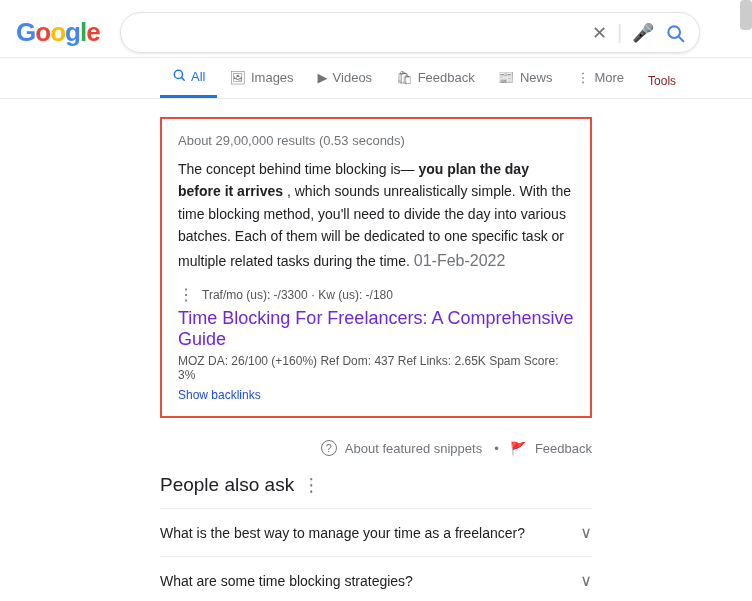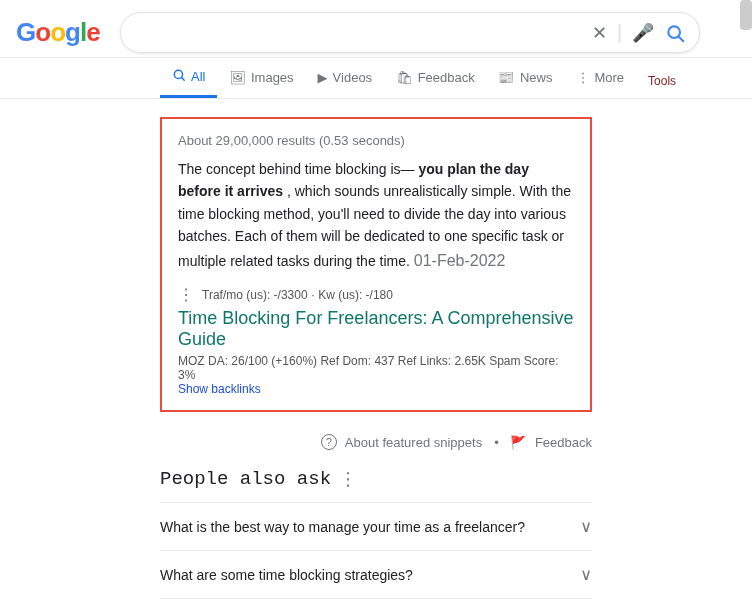--- a/index.html
+++ b/index.html
@@ -157,31 +157,32 @@
     .snippet-seo-info {
       font-size: 12px;
       color: #555;
     }
     .snippet-seo-sep {
       color: #70757a;
       font-size: 16px;
     }
 
     .snippet-link {
-      color: #0f766e;
+      color: #6d28d9;
       font-size: 18px;
       text-decoration: none;
       display: block;
       margin-bottom: 4px;
     }
 
     .snippet-meta {
       font-size: 12px;
       color: #555;
       display: flex;
+      gap: 6px;
       flex-wrap: wrap;
     }
     .show-backlinks {
       color: #1d4ed8;
       cursor: pointer;
     }
 
     
     .snippet-footer {
       display: flex;
@@ -200,21 +201,20 @@
     .paa-header {
       display: flex;
       align-items: center;
       gap: 8px;
       margin-bottom: 12px;
     }
     .paa-title {
       font-size: 19px;
       font-weight: 400;
       color: #202124;
-      font-family: Liberation Mono, monospace;
     }
     .paa-dots {
       color: #70757a;
       font-size: 18px;
       cursor: pointer;
     }
 
     .paa-item {
       border-top: 1px solid #ebebeb;
       padding: 14px 0;

